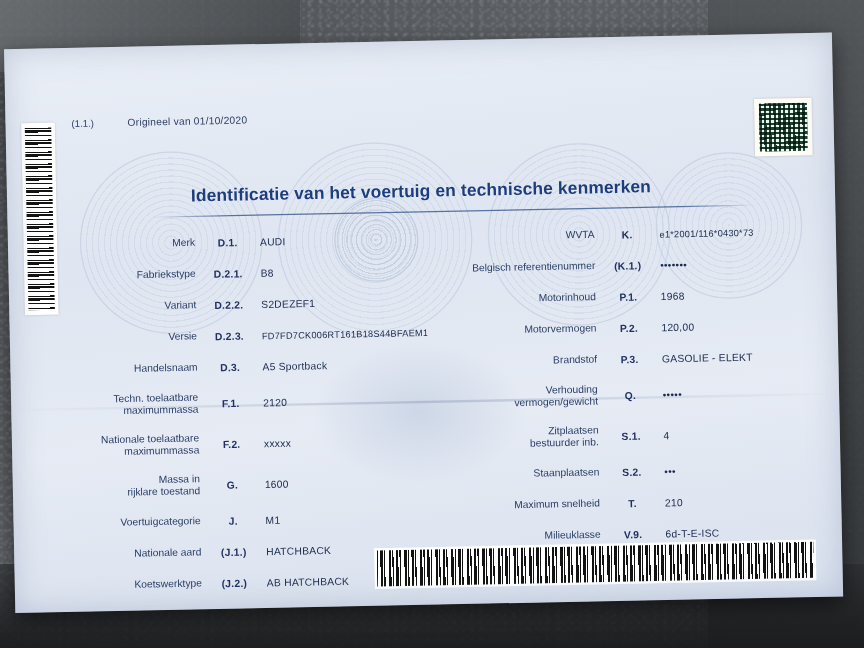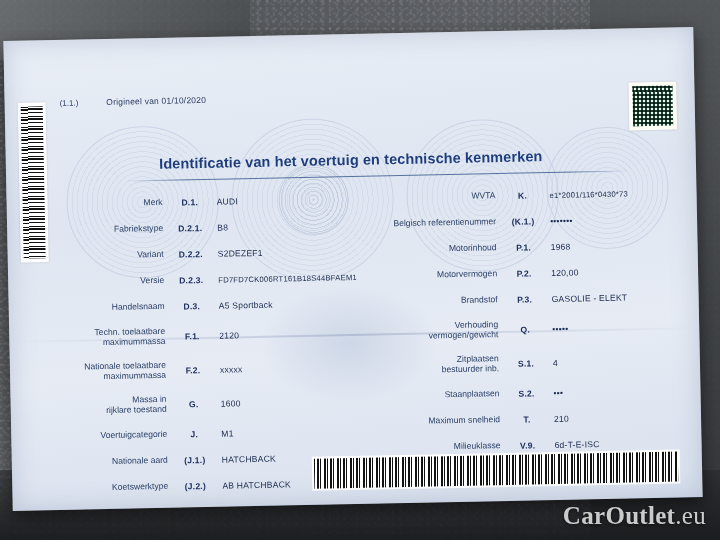--- a/index.html
+++ b/index.html
@@ -428,16 +428,13 @@
         </div>
       </div>
 
     <div class="barcode-h">
       <div class="stripes"></div>
     </div>
 
     <div class="doc-edge-shadow"></div>
   </div>
 
-  <div class="wm">
-    <b>Car</b><b>Outlet</b><span>.eu</span>
-  </div>
 </div>
 
 </body></html>

